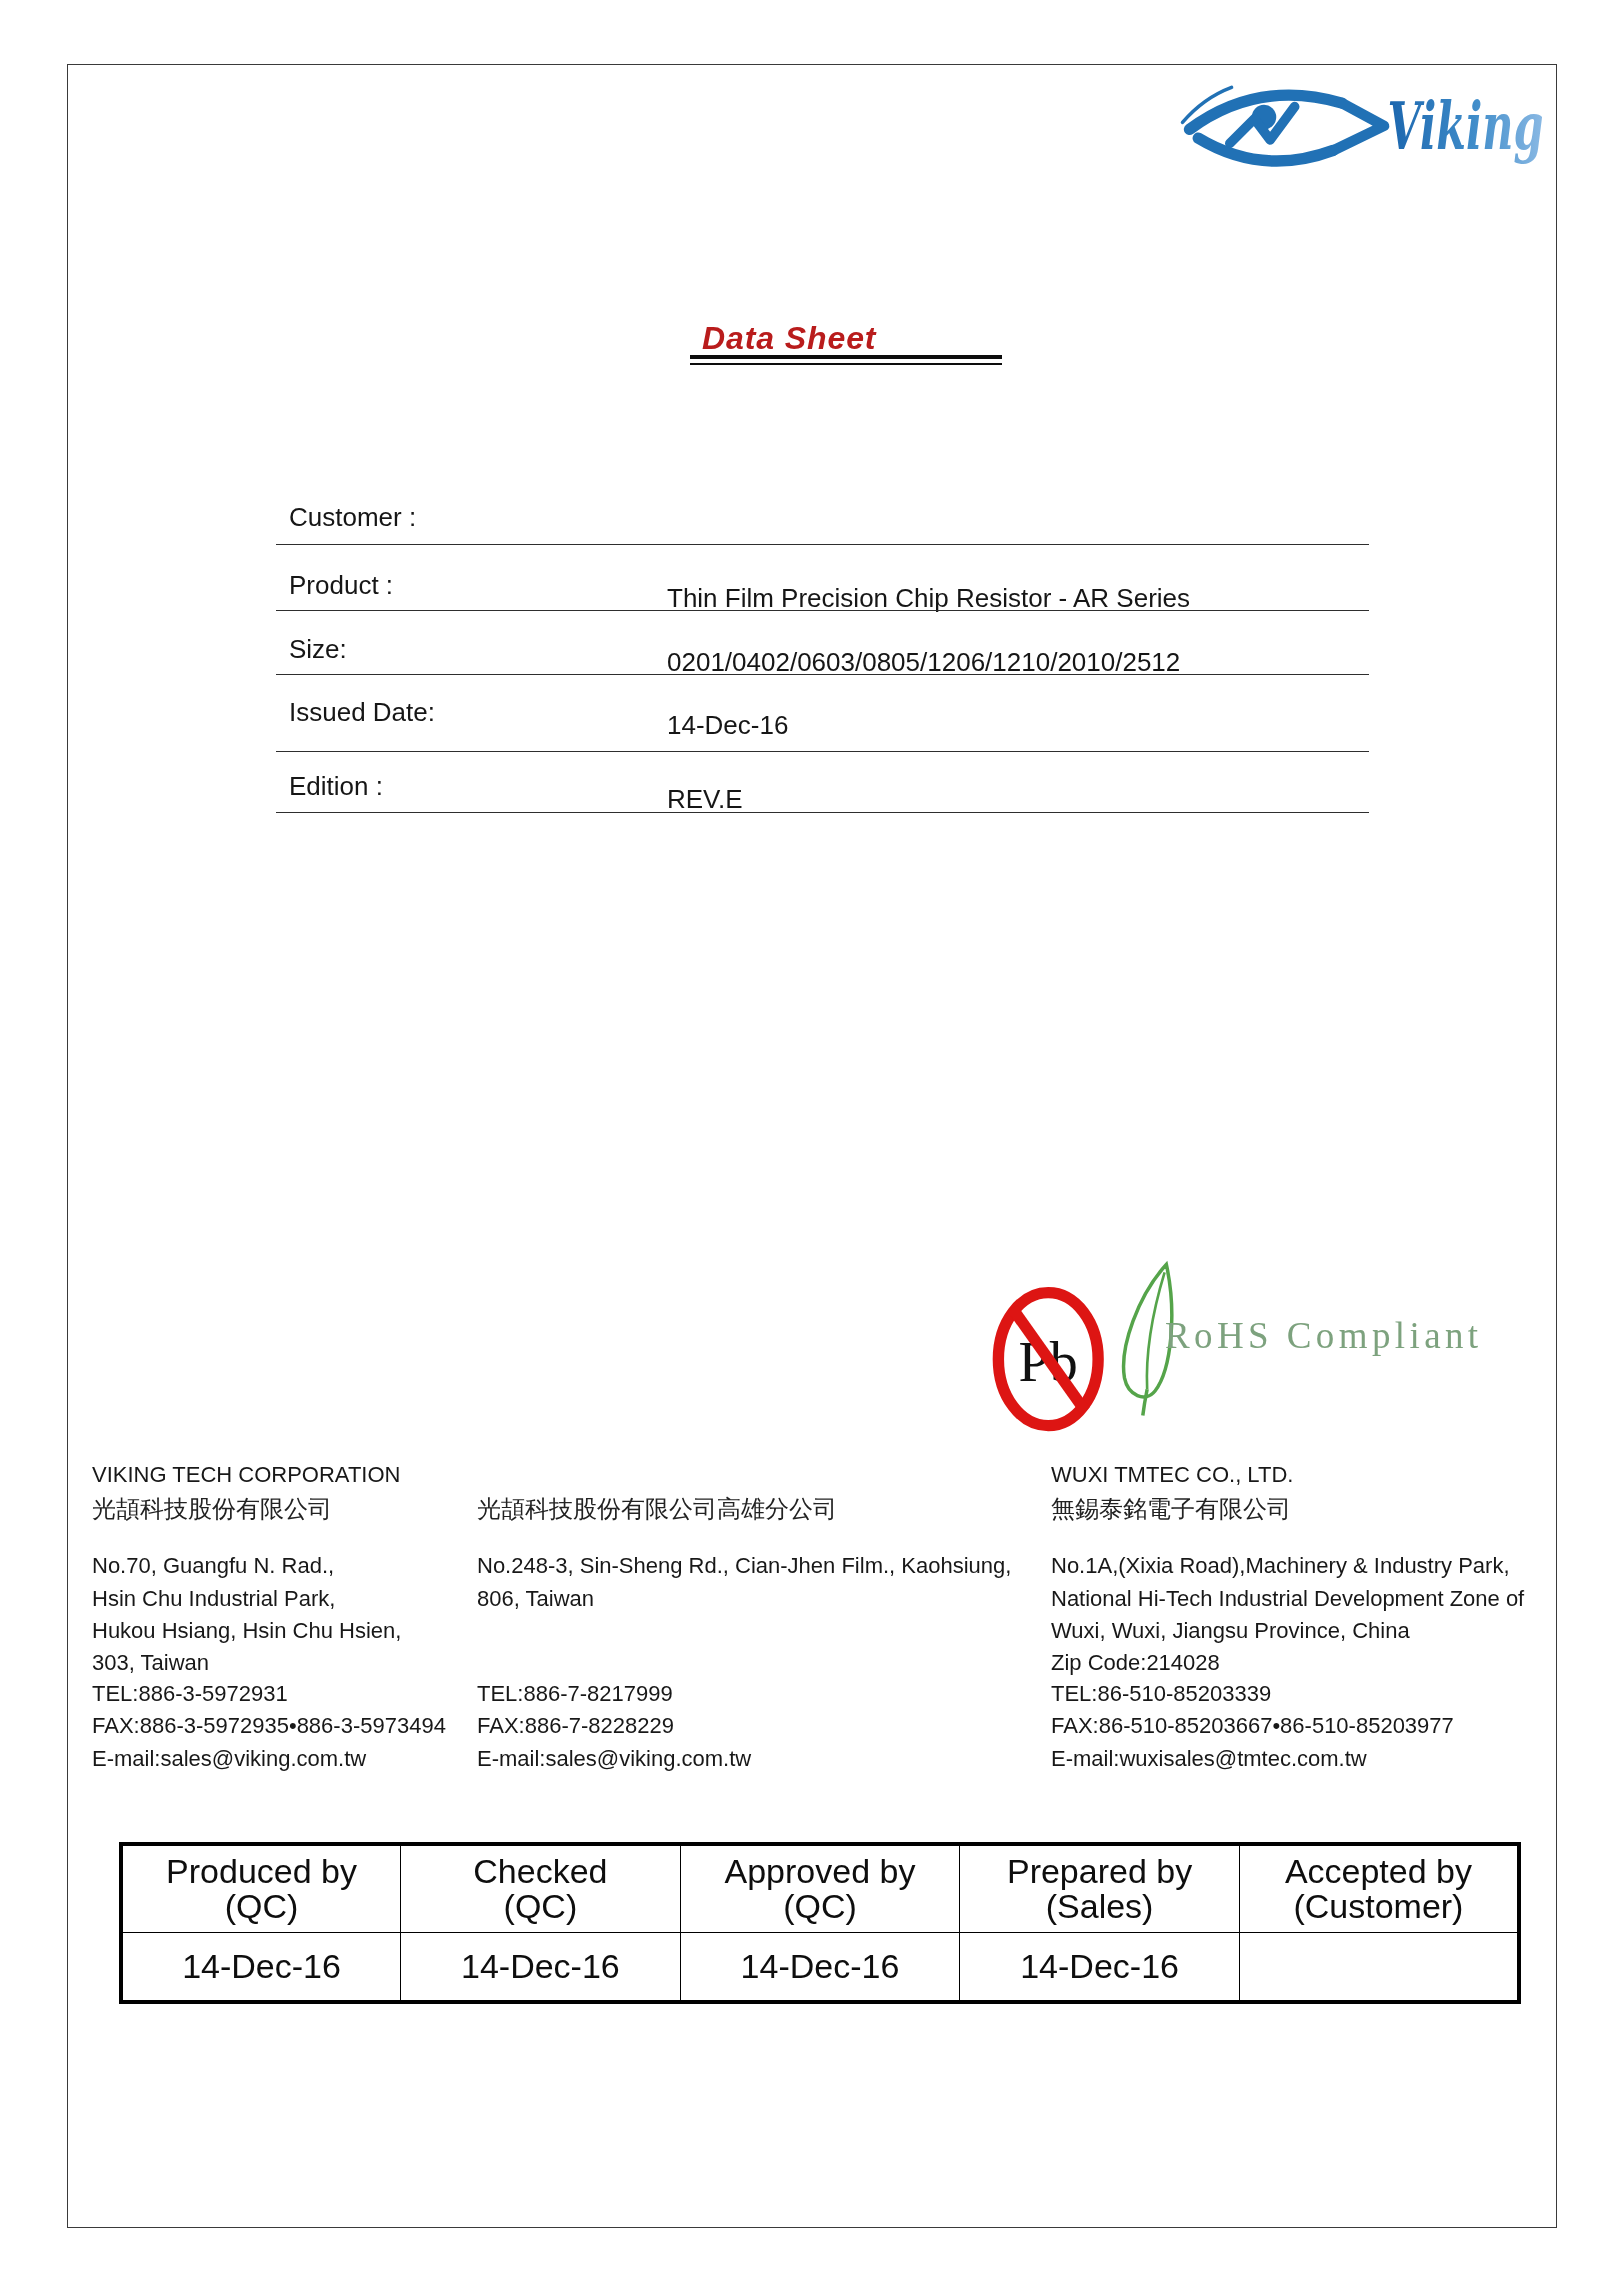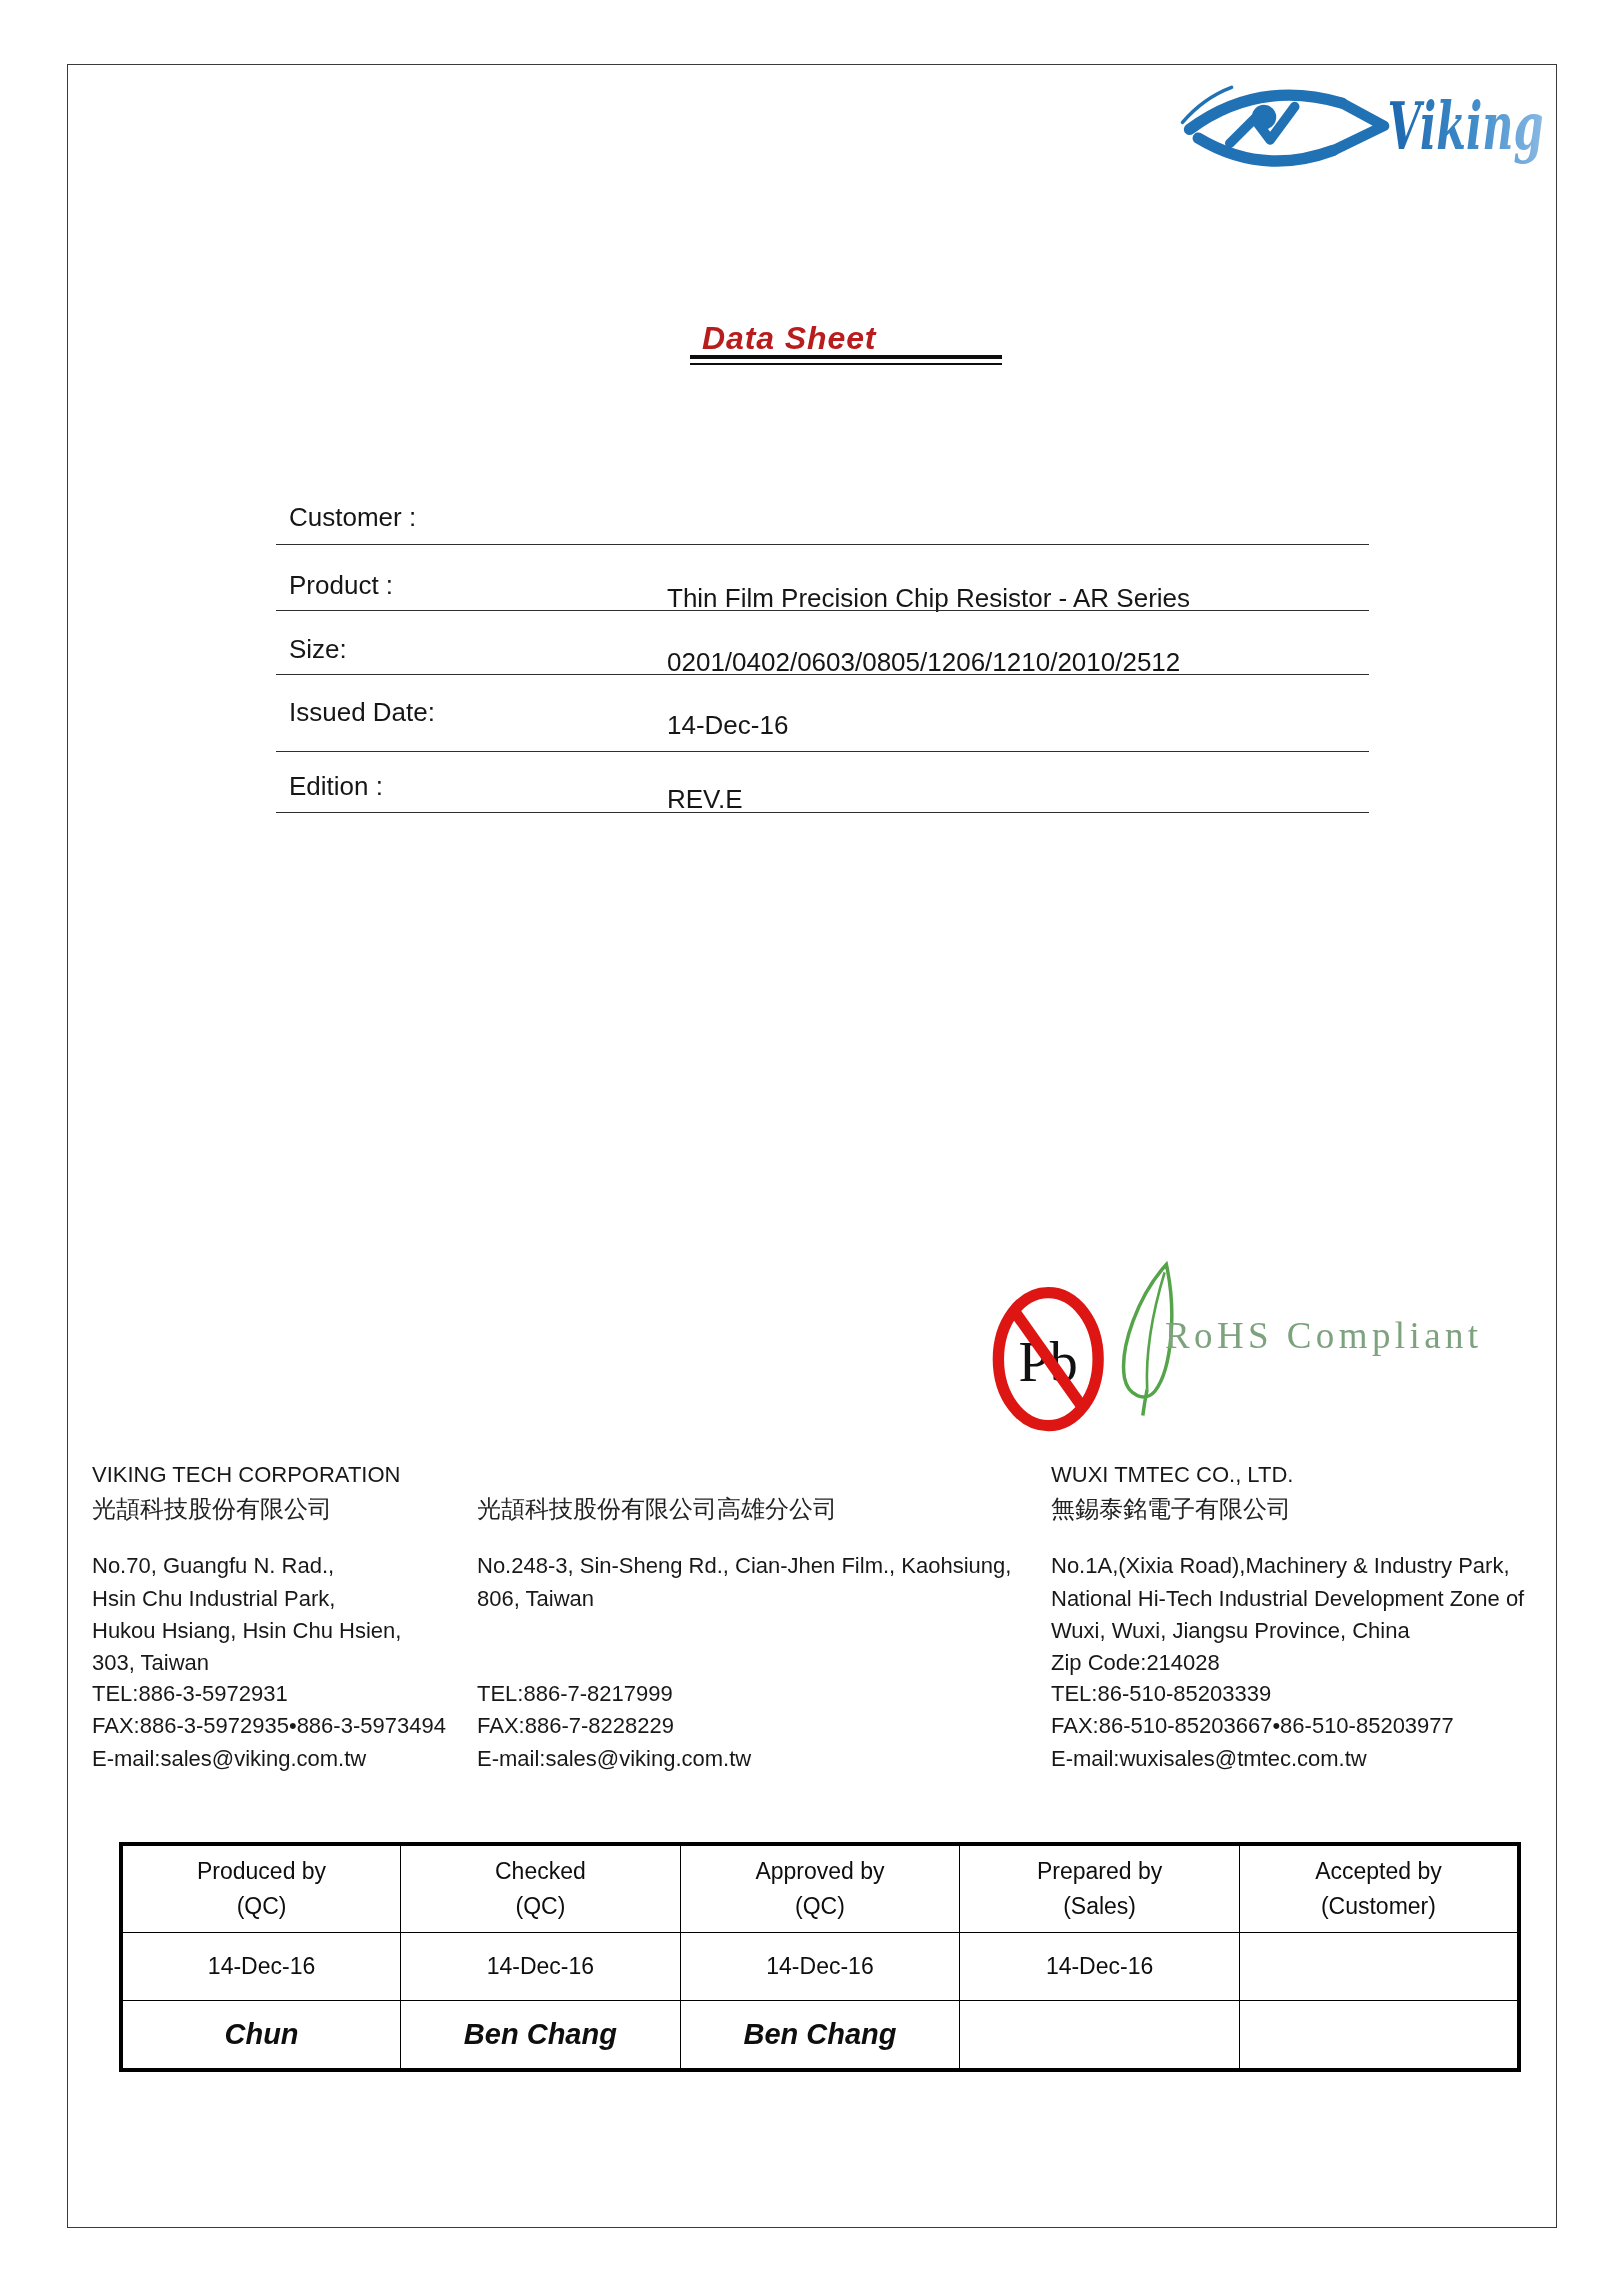--- a/index.html
+++ b/index.html
@@ -50,21 +50,21 @@
   .co-tel{top:219px;} .co-fax{top:251px;} .co-mail{top:284px;}
   .addr{font-size:22px;line-height:28px;color:#181818;}
   
   .approval{left:119px;top:1842px;}
   table.sig{
     width:1402px;table-layout:fixed;border-collapse:collapse;
     border:4.4px solid #000;background:#fff;
   }
   table.sig td{
     border:1.8px solid #000;text-align:center;vertical-align:middle;
-    font-size:23px;color:#0e0e0e;padding:0;
+    font-size:34px;color:#0e0e0e;padding:0;
   }
   tr.hdr td{height:86px;line-height:35px;}
   tr.dates td{height:67px;}
   tr.signs td{height:67px;font-size:29px;font-weight:bold;font-style:italic;}
 </style>
 </head>
 <body>
 
 <div class="abs page-border"></div>
 
@@ -190,23 +190,16 @@
         <div>(Customer)</div>
       </td>
     </tr>
     <tr class="dates">
       <td>14-Dec-16</td>
       <td>14-Dec-16</td>
       <td>14-Dec-16</td>
       <td>14-Dec-16</td>
       <td></td>
     </tr>
-    <tr class="signs">
-      <td>Chun</td>
-      <td>Ben Chang</td>
-      <td>Ben Chang</td>
-      <td></td>
-      <td></td>
-    </tr>
   </tbody>
     </table>
 </div>
 
 
 </body></html>

